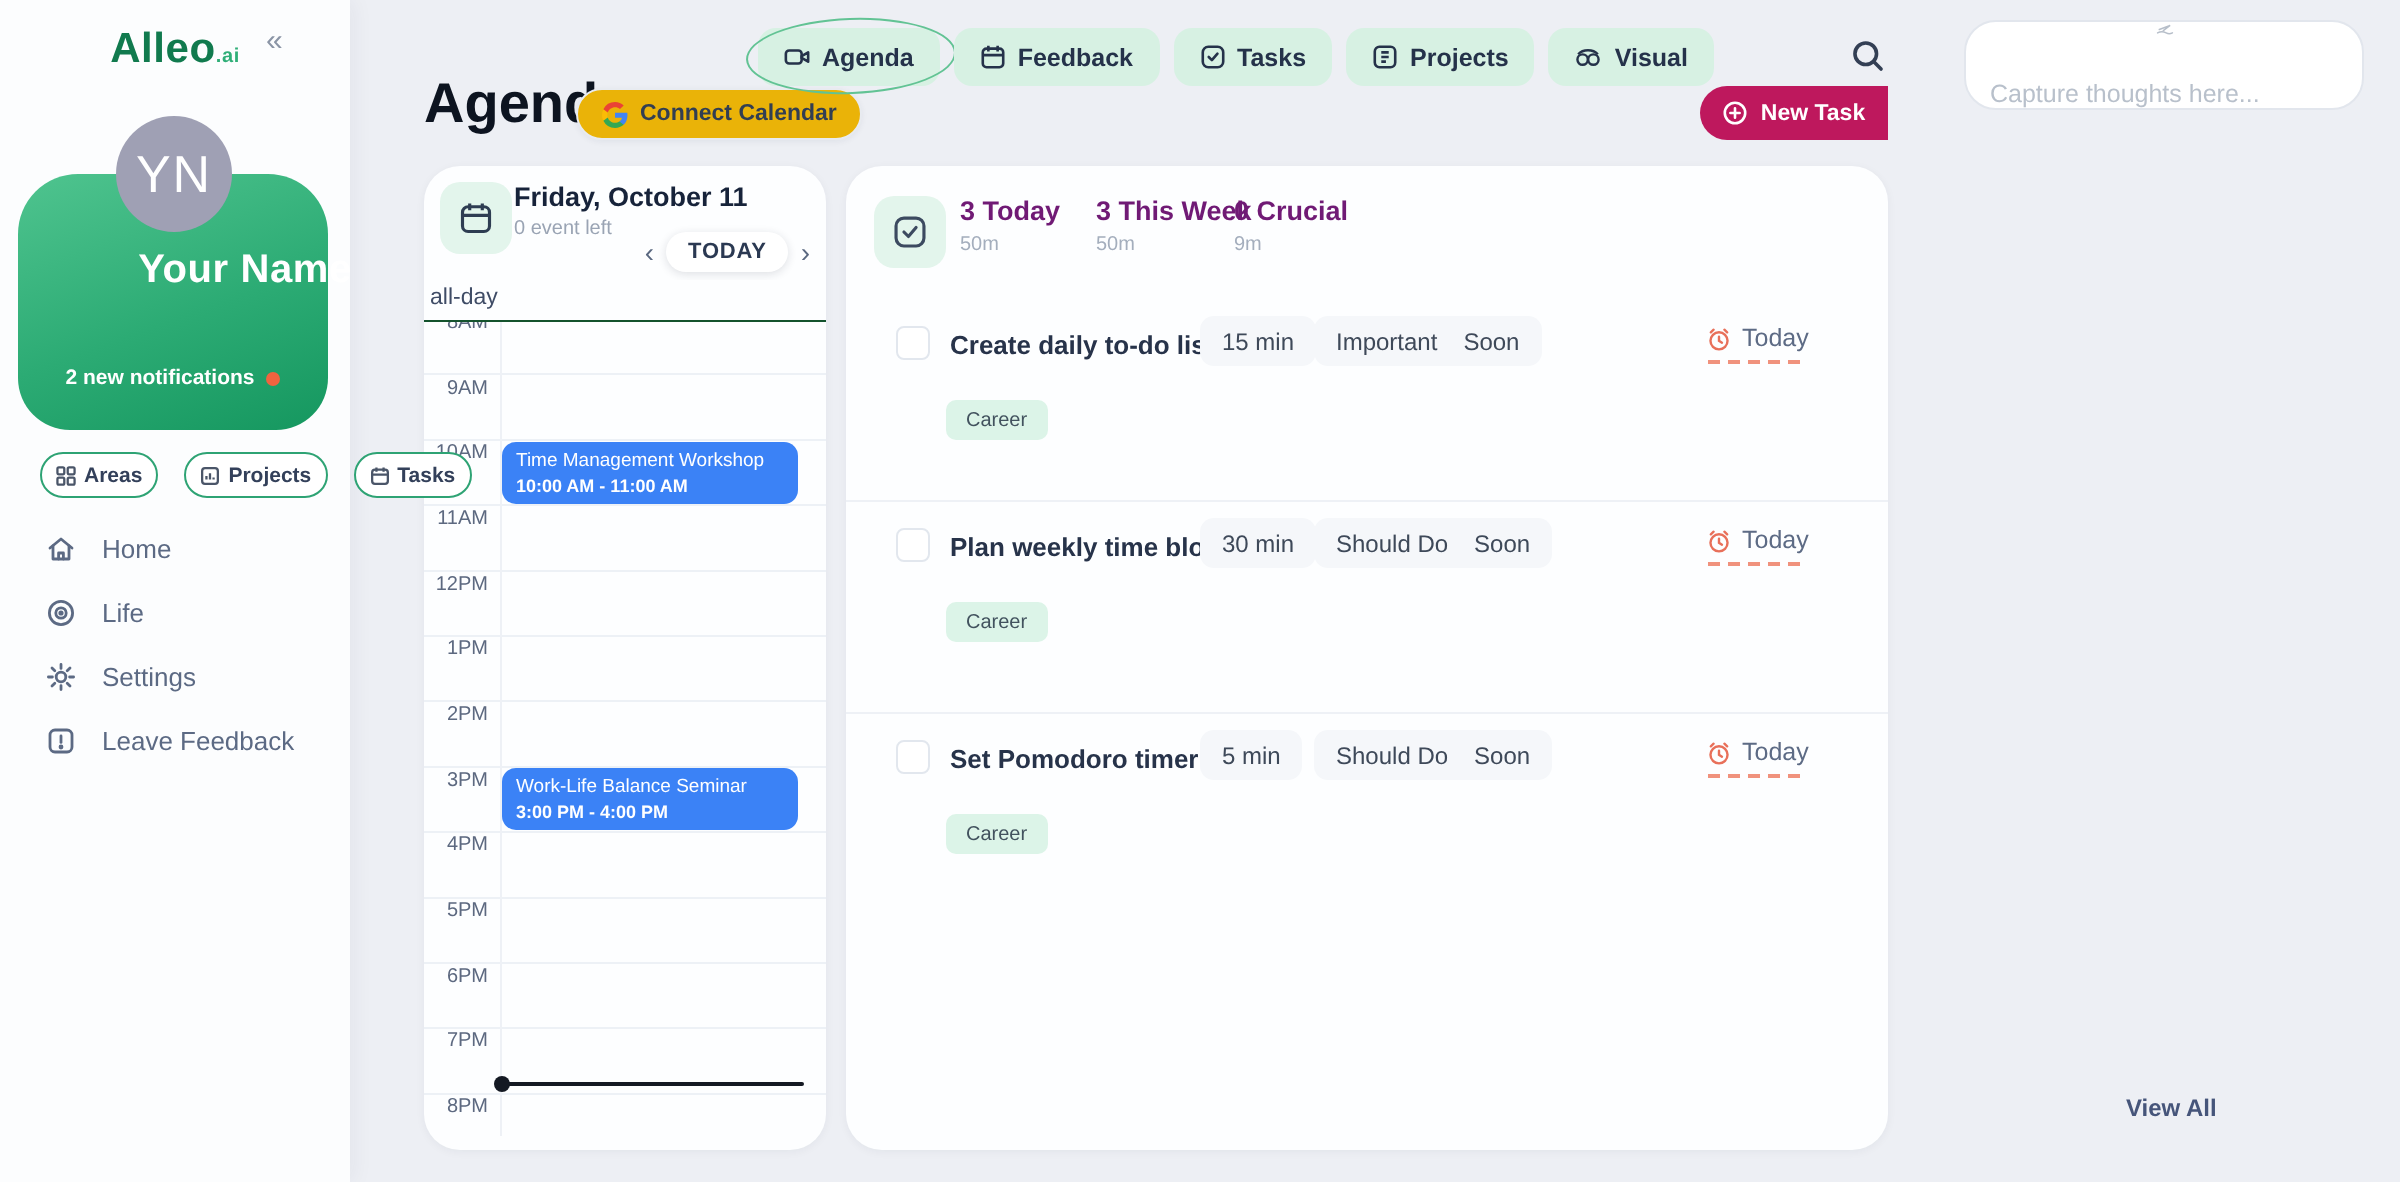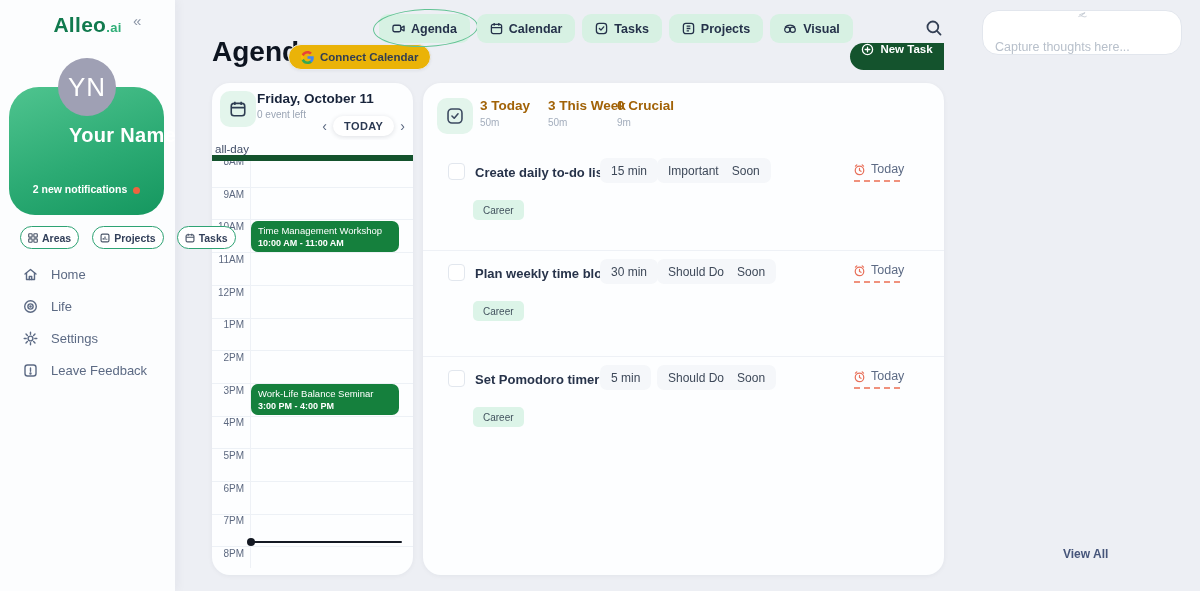--- a/index.html
+++ b/index.html
@@ -5,21 +5,21 @@
   * { margin:0; padding:0; box-sizing:border-box; }
   html,body { width:1200px; height:591px; }
   body { font-family:"Liberation Sans", sans-serif; background:#edeff4; overflow:hidden; }
   .screen { position:relative; width:1200px; height:591px; background:#edeff4; }
 
   
   .sidebar { position:absolute; left:0; top:0; width:175px; height:591px; background:#fcfdfe;
              box-shadow:2px 0 10px rgba(30,40,70,.05); z-index:5; }
   .logo { position:absolute; left:0; top:13px; width:175px; text-align:center;
           font-size:21px; font-weight:800; color:#117a4e; letter-spacing:.3px; }
-  .logo .suffix { font-size:13px; font-weight:700; color:#2fae77; }
+  .logo .suffix { font-size:10px; font-weight:700; color:#2fae77; }
   .collapse { position:absolute; left:133px; top:12px; font-size:15px; color:#8b95a6; cursor:pointer; }
   .profile-card { position:absolute; left:9px; top:87px; width:155px; height:128px;
                   border-radius:30px 30px 26px 26px;
                   background:linear-gradient(160deg,#4fc48f 0%,#2cab74 55%,#15975f 100%); }
   .avatar { position:absolute; left:58px; top:58px; width:58px; height:58px; border-radius:50%;
             background:#9fa0b4; color:#fff; display:flex; align-items:center; justify-content:center;
             font-size:26px; letter-spacing:1px; z-index:2; }
   .user-name { position:absolute; left:0; top:37px; width:100%; text-align:center;
                color:#fff; font-size:20px; font-weight:800; letter-spacing:.3px;margin-left:36px; }
   .notif { position:absolute; left:0; top:96px; width:100%; text-align:center; color:#fff;
@@ -49,22 +49,22 @@
   .capture input { border:none; outline:none; width:100%; font-size:12.5px; color:#333;
                    font-family:"Liberation Sans", sans-serif; background:transparent; }
   .capture input::placeholder { color:#b8c0cb; }
 
   
   .page-title { position:absolute; left:212px; top:36px; font-size:28px; font-weight:800; color:#0d1420; }
   .connect-btn { position:absolute; left:288px; top:44px; height:26px; display:flex; align-items:center;
                  gap:6px; padding:0 12px; background:#eab308; border:1px solid #e8ebf0; border-radius:13px;
                  box-shadow:0 1px 3px rgba(25,35,60,.06); font-size:11.5px; font-weight:700;
                  color:#323e52; cursor:pointer; }
-  .newtask-btn { position:absolute; left:850px; top:43px; width:94px; height:27px; background:#14532d;
-                 border-radius:14px 0 0 14px; display:flex; justify-content:center;
+  .newtask-btn { position:absolute; left:850px; top:43px; width:94px; height:27px; background:#be185d;
+                 border-radius:14px 0 0 14px; display:flex; align-items:center; justify-content:center;
                  gap:6px; color:#fff; font-size:11.5px; font-weight:700; cursor:pointer; }
 
   
   .card { position:absolute; background:#fdfeff; border-radius:18px;
           box-shadow:0 1px 5px rgba(20,30,60,.05); }
   .calendar-card { left:212px; top:83px; width:201px; height:492px; }
   .tasks-card { left:423px; top:83px; width:521px; height:492px; }
 
   
   .cal-icon-box { position:absolute; left:8px; top:8px; width:36px; height:36px; background:#e3f5ec;
@@ -73,38 +73,38 @@
   .cal-sub { position:absolute; left:45px; top:26px; font-size:10px; color:#9aa4b4; }
   .cal-nav { position:absolute; right:8px; top:33px; display:flex; align-items:center; gap:6px; }
   .chev { font-size:14px; color:#5a6880; cursor:pointer; line-height:1; }
   .today-pill { padding:4px 11px; border-radius:13px; background:#fff;
                 box-shadow:0 1px 5px rgba(25,35,60,.14); font-size:11px; font-weight:700;
                 color:#2b3952; letter-spacing:.4px; cursor:pointer; }
   .hour-lines { position:absolute; left:0; right:0; top:71px; height:397px; z-index:0;
                 background:repeating-linear-gradient(to bottom,#edf1f6 0,#edf1f6 1px,transparent 1px,transparent 32.7px); }
   .vline { position:absolute; left:38px; top:57px; height:428px; width:1px; background:#eef1f6; z-index:1; }
   .allday-row { position:absolute; left:0; right:0; top:57px; height:21px; background:#fdfeff;
-                border-bottom:6px solid #14532d; z-index:3; }
+                border-bottom:1px solid #14532d; z-index:3; }
   .allday-row span { position:absolute; left:3px; top:3px; font-size:11.5px; color:#3f4c66; }
   .hour-label { position:absolute; left:0; width:32px; text-align:right; font-size:10px;
                 color:#5d6980; z-index:1; }
-  .event { position:absolute; left:39px; width:148px; height:31px; background:#15803d; border-radius:7px;
+  .event { position:absolute; left:39px; width:148px; height:31px; background:#3b82f6; border-radius:7px;
            padding:4px 7px 0; color:#fff; overflow:hidden; z-index:2; cursor:pointer; }
   .event .ev-title { font-size:9.5px; font-weight:500; white-space:nowrap; }
   .event .ev-time { font-size:9px; font-weight:700; margin-top:2px; white-space:nowrap; }
   .now-line { position:absolute; left:39px; right:11px; top:458px; height:2px; background:#141923;
               border-radius:1px; z-index:2; }
   .now-dot { position:absolute; left:35px; top:455px; width:8px; height:8px; border-radius:50%;
              background:#141923; z-index:2; }
 
   
   .tasks-icon-box { position:absolute; left:14px; top:15px; width:36px; height:36px; background:#e3f5ec;
                     border-radius:10px; display:flex; align-items:center; justify-content:center; }
   .stat { position:absolute; top:15px; }
-  .stat .stat-label { font-size:13.5px; font-weight:700; color:#a16207; white-space:nowrap; }
+  .stat .stat-label { font-size:13.5px; font-weight:700; color:#701a75; white-space:nowrap; }
   .stat .stat-sub { font-size:10px; color:#a4aebd; margin-top:4px; }
   .task-row { position:absolute; left:0; right:0; height:106px; }
   .task-row.sep { border-top:1px solid #eef1f6; }
   .checkbox { position:absolute; left:25px; top:13px; width:17px; height:17px; background:#fff;
               border:1.5px solid #e2e7ee; border-radius:4px; cursor:pointer; }
   .task-title { position:absolute; left:52px; top:15px; font-size:13px; font-weight:600; color:#27334a; }
   .pill { position:absolute; top:8px; height:25px; display:flex; align-items:center; background:#f5f7fa;
           border-radius:7px; font-size:12px; color:#3e4959; }
   .pill-dur { left:177px; padding:0 11px; }
   .pill-prio { left:234px; padding:0 11px; gap:13px; }
@@ -204,21 +204,21 @@
           <rect x="1" y="3.5" width="8.5" height="7" rx="1.8"></rect>
           <path d="M9.5 6.5l3.5-2v5l-3.5-2z"></path>
         </svg>
       <span>Agenda</span>
     </div>
     <div class="tab">
       <svg width="13" height="13" viewBox="0 0 14 14" fill="none" stroke="#25324a" stroke-width="1.4">
           <rect x="1.5" y="2.5" width="11" height="10" rx="2"></rect>
           <path d="M4.5 1v3M9.5 1v3M1.5 6h11"></path>
         </svg>
-      <span>Calendar</span>
+      <span>Feedback</span>
     </div>
     <div class="tab">
       <svg width="13" height="13" viewBox="0 0 14 14" fill="none" stroke="#25324a" stroke-width="1.4" stroke-linecap="round" stroke-linejoin="round">
           <rect x="1.5" y="1.5" width="11" height="11" rx="3"></rect>
           <path d="M4.7 7l1.7 1.7 3-3.5"></path>
         </svg>
       <span>Tasks</span>
     </div>
     <div class="tab">
       <svg width="13" height="13" viewBox="0 0 14 14" fill="none" stroke="#25324a" stroke-width="1.4">

